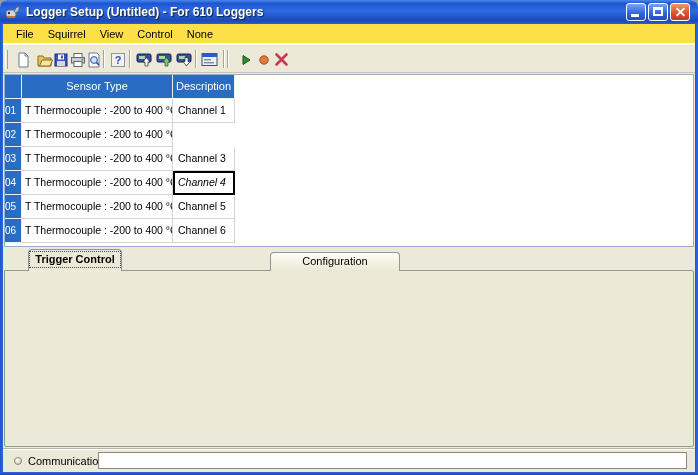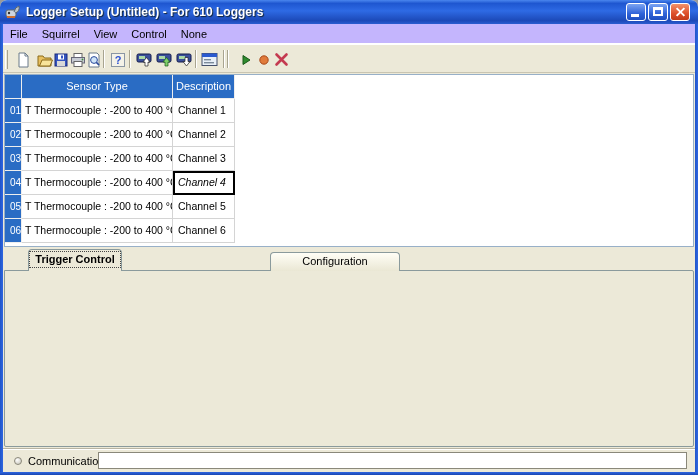--- a/index.html
+++ b/index.html
@@ -21,39 +21,39 @@
   .app-icon{ margin-left:5px; width:16px; height:16px; }
   .tb-btns{ position:absolute; right:8px; top:3px; display:flex; gap:2px; }
   .tbb{ width:20px; height:18px; border:1px solid #fff; border-radius:3px; position:relative; }
   .tbb.minmax{ background:linear-gradient(#7ba4f2,#2f63d8 60%,#1e4fc0); }
   .tbb.close{ background:linear-gradient(#f2926a,#dd4f2a 60%,#c23a18); }
   .tbb .minbar{ position:absolute; left:4px; bottom:3px; width:8px; height:3px; background:#fff; }
   .tbb .maxbox{ position:absolute; left:4px; top:3px; width:10px; height:9px; border:2px solid #fff; border-top-width:3px; }
   .tbb .xa,.tbb .xb{ position:absolute; left:4px; top:7px; width:11px; height:2px; background:#fff; }
   .tbb .xa{ transform:rotate(45deg);} .tbb .xb{ transform:rotate(-45deg);}
   
-  .menubar{ position:absolute; left:3px; top:24px; right:3px; height:20px; background:#c4b5fd;
-            display:flex; align-items:center; border-bottom:1px solid #fff; }
+  .menubar{ position:absolute; left:3px; top:24px; right:3px; height:20px; background:#fde047;
+            display:flex; align-items:center; padding-left:6px; border-bottom:1px solid #fff; }
   .menu-item{ padding:2px 7px; cursor:default; }
   
   .toolbar{ position:absolute; left:3px; top:44px; right:3px; height:29px; background:#ece9d8;
             border-top:1px solid #fff; border-bottom:1px solid #c9c5b2; }
   .grip{ position:absolute; top:5px; width:3px; height:19px;
          border-left:1px solid #fff; border-right:1px solid #a8a490; }
   .tbtn{ position:absolute; top:4px; width:21px; height:21px; display:flex; align-items:center; justify-content:center; }
   .sep{ position:absolute; top:5px; width:2px; height:18px; border-left:1px solid #a8a490; border-right:1px solid #fff; }
   
   .client{ position:absolute; left:4px; top:74px; width:690px; height:173px;
            background:#fff; border:1px solid #98b0c8; }
   
   .tbl{ position:absolute; left:5px; top:75px; }
   .tr{ display:flex; }
   .td{ border-right:1px solid #d4d4d4; border-bottom:1px solid #d4d4d4; background:#fff;
        height:24px; line-height:23px; overflow:hidden; white-space:nowrap; }
-  .td.c-num{ width:17px; background:#2a6cc4; color:#fff; text-align:right; font-size:10px;
+  .td.c-num{ width:17px; background:#2a6cc4; color:#fff; text-align:left; font-size:10px;
              border-right:1px solid #eee; border-bottom:1px solid #eee;}
   .td.c-sensor{ width:151px; padding-left:3px; font-size:10.5px; }
   .td.c-desc{ width:62px; padding-left:5px; font-size:10.5px; }
   .tr.head .td{ background:#2a6cc4; color:#fff; text-align:center; padding-left:0; font-size:11px;
                 border-right:1px solid #eee; border-bottom:1px solid #eee; }
   .td.focused{ outline:2px solid #000; outline-offset:-2px;font-style:italic; }
   
   .tab{ position:absolute; top:252px; height:19px; background:linear-gradient(#fffef6,#eae7d4);
         border:1px solid #8a9a9c; border-bottom:none; border-radius:4px 4px 0 0;
         text-align:center; line-height:17px; z-index:3; }
@@ -238,21 +238,20 @@
       <div class="td c-desc">Description</div>
     </div>
     <div class="tr">
       <div class="td c-num">01</div>
       <div class="td c-sensor">T Thermocouple : -200 to 400 °C</div>
       <div class="td c-desc">Channel 1</div>
     </div>
     <div class="tr">
       <div class="td c-num">02</div>
       <div class="td c-sensor">T Thermocouple : -200 to 400 °C</div>
-      <div class="td c-desc">Channel 2</div>
     </div>
     <div class="tr">
       <div class="td c-num">03</div>
       <div class="td c-sensor">T Thermocouple : -200 to 400 °C</div>
       <div class="td c-desc">Channel 3</div>
     </div>
     <div class="tr">
       <div class="td c-num">04</div>
       <div class="td c-sensor">T Thermocouple : -200 to 400 °C</div>
       <div class="td c-desc focused">Channel 4</div>

